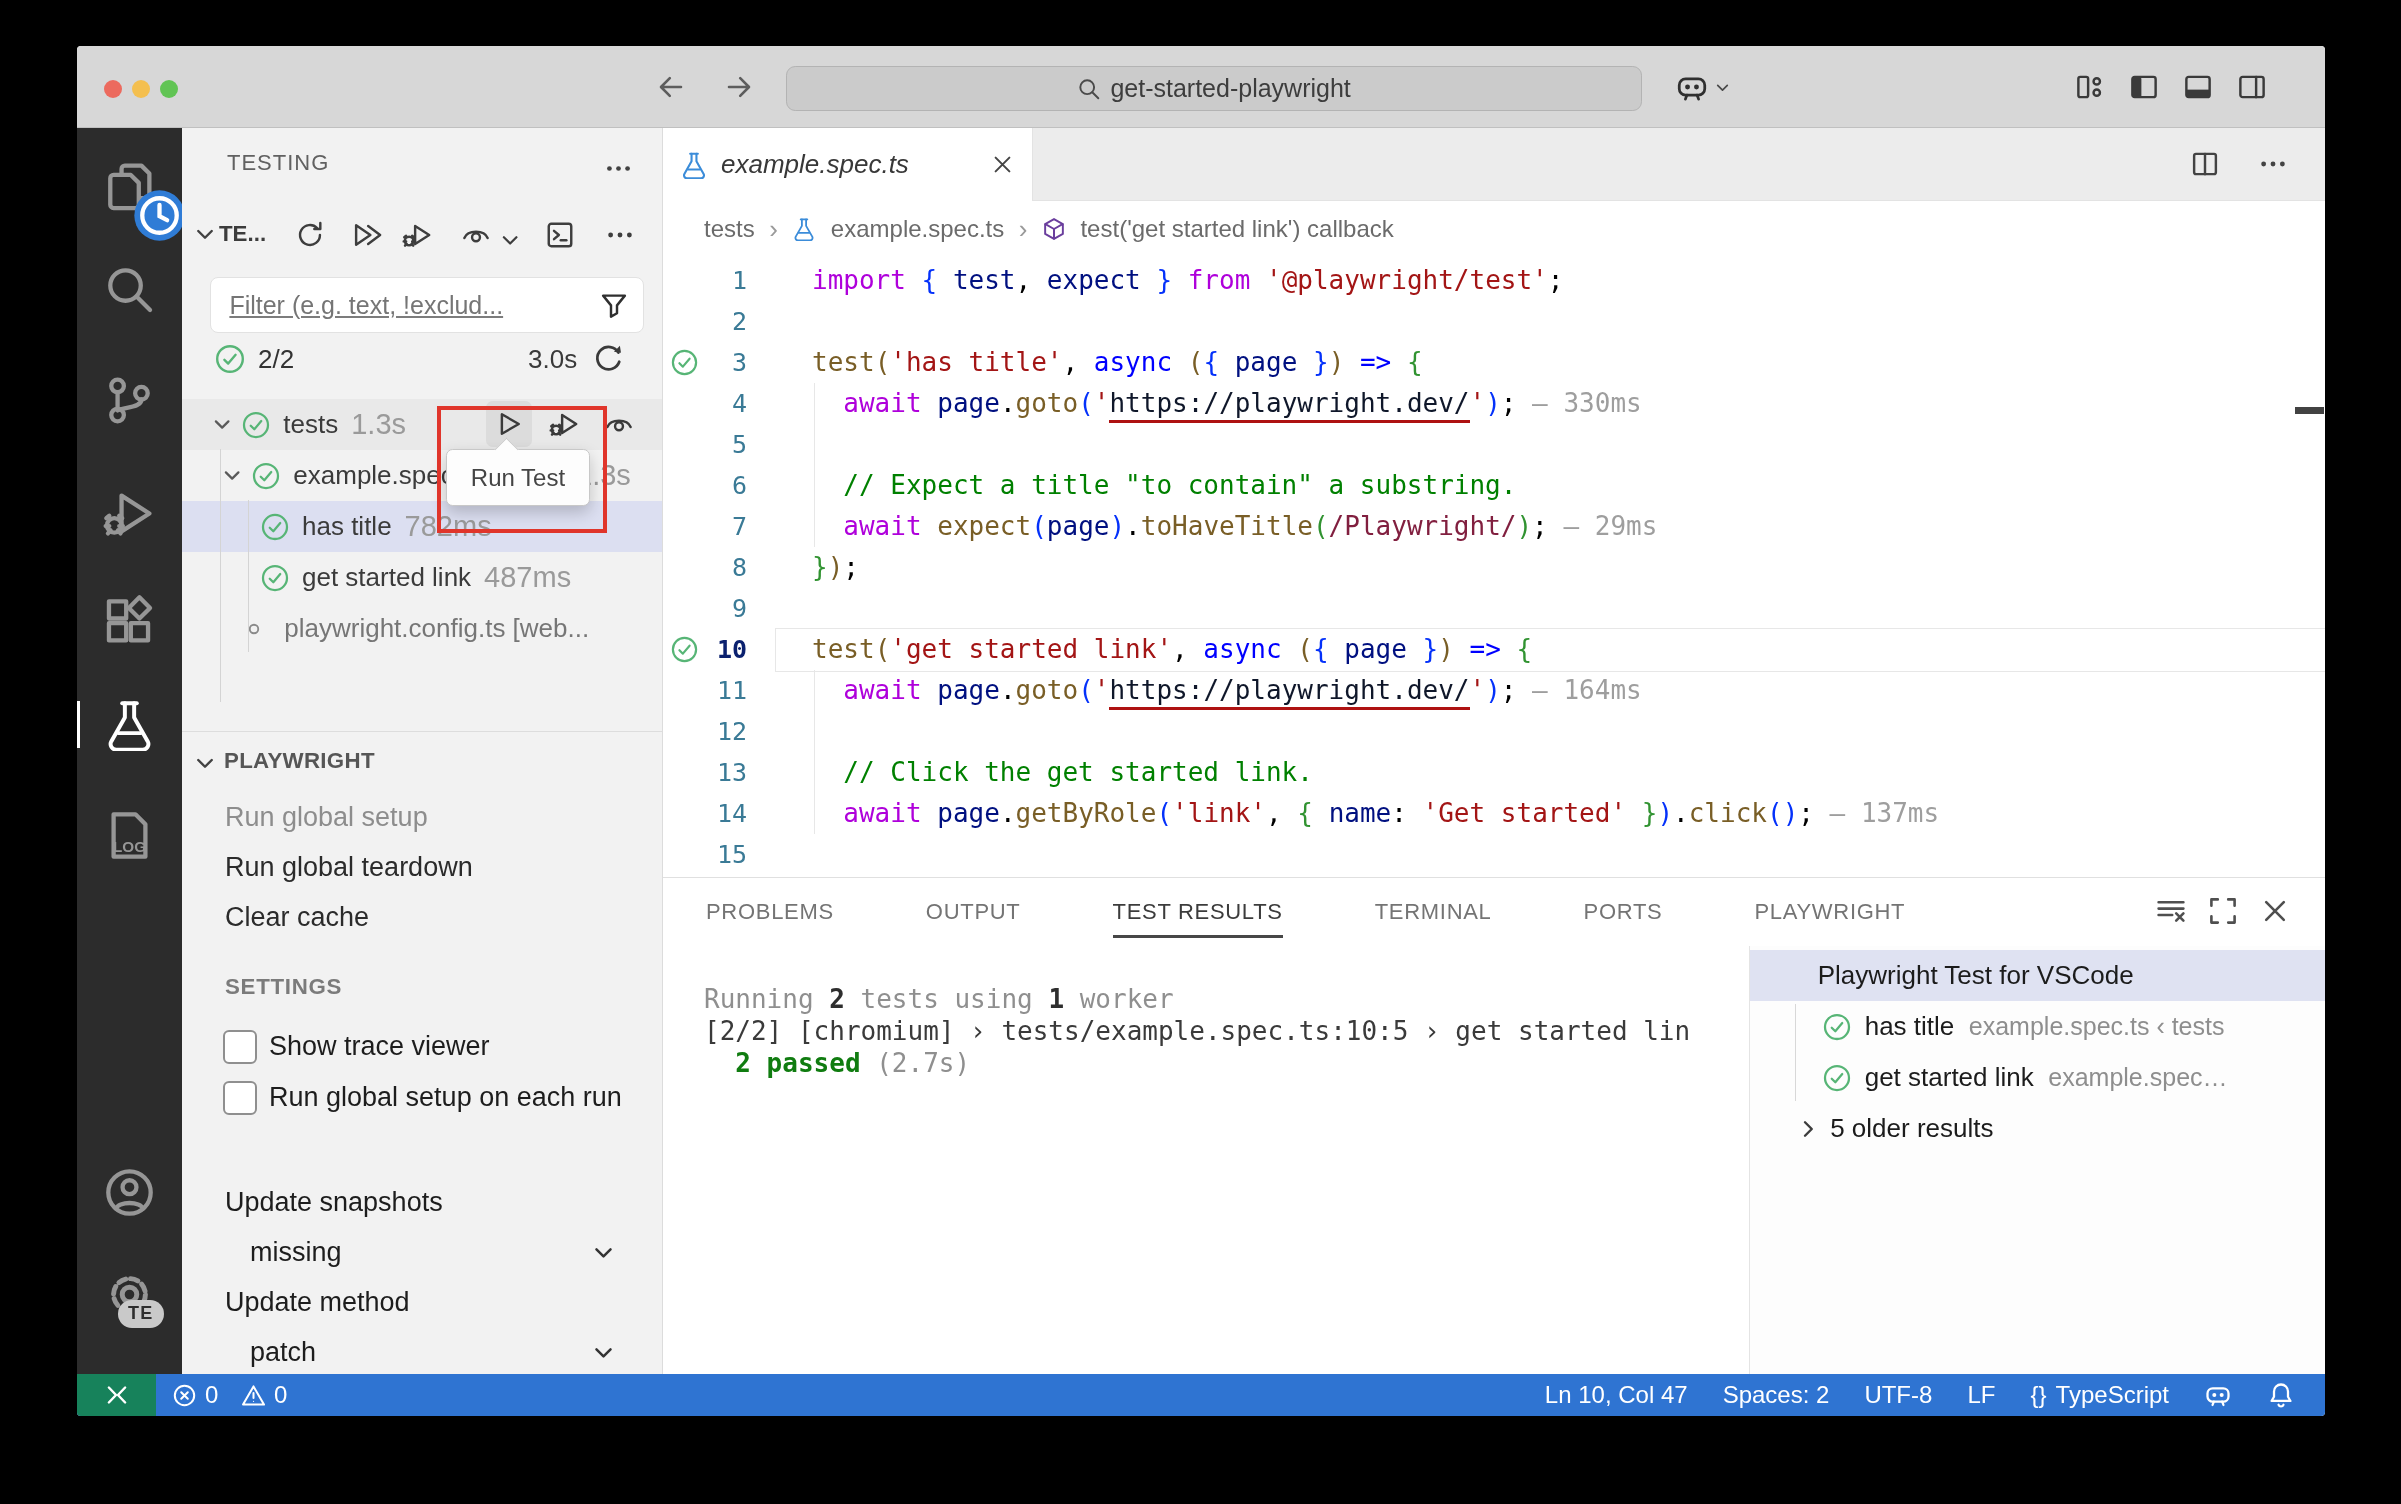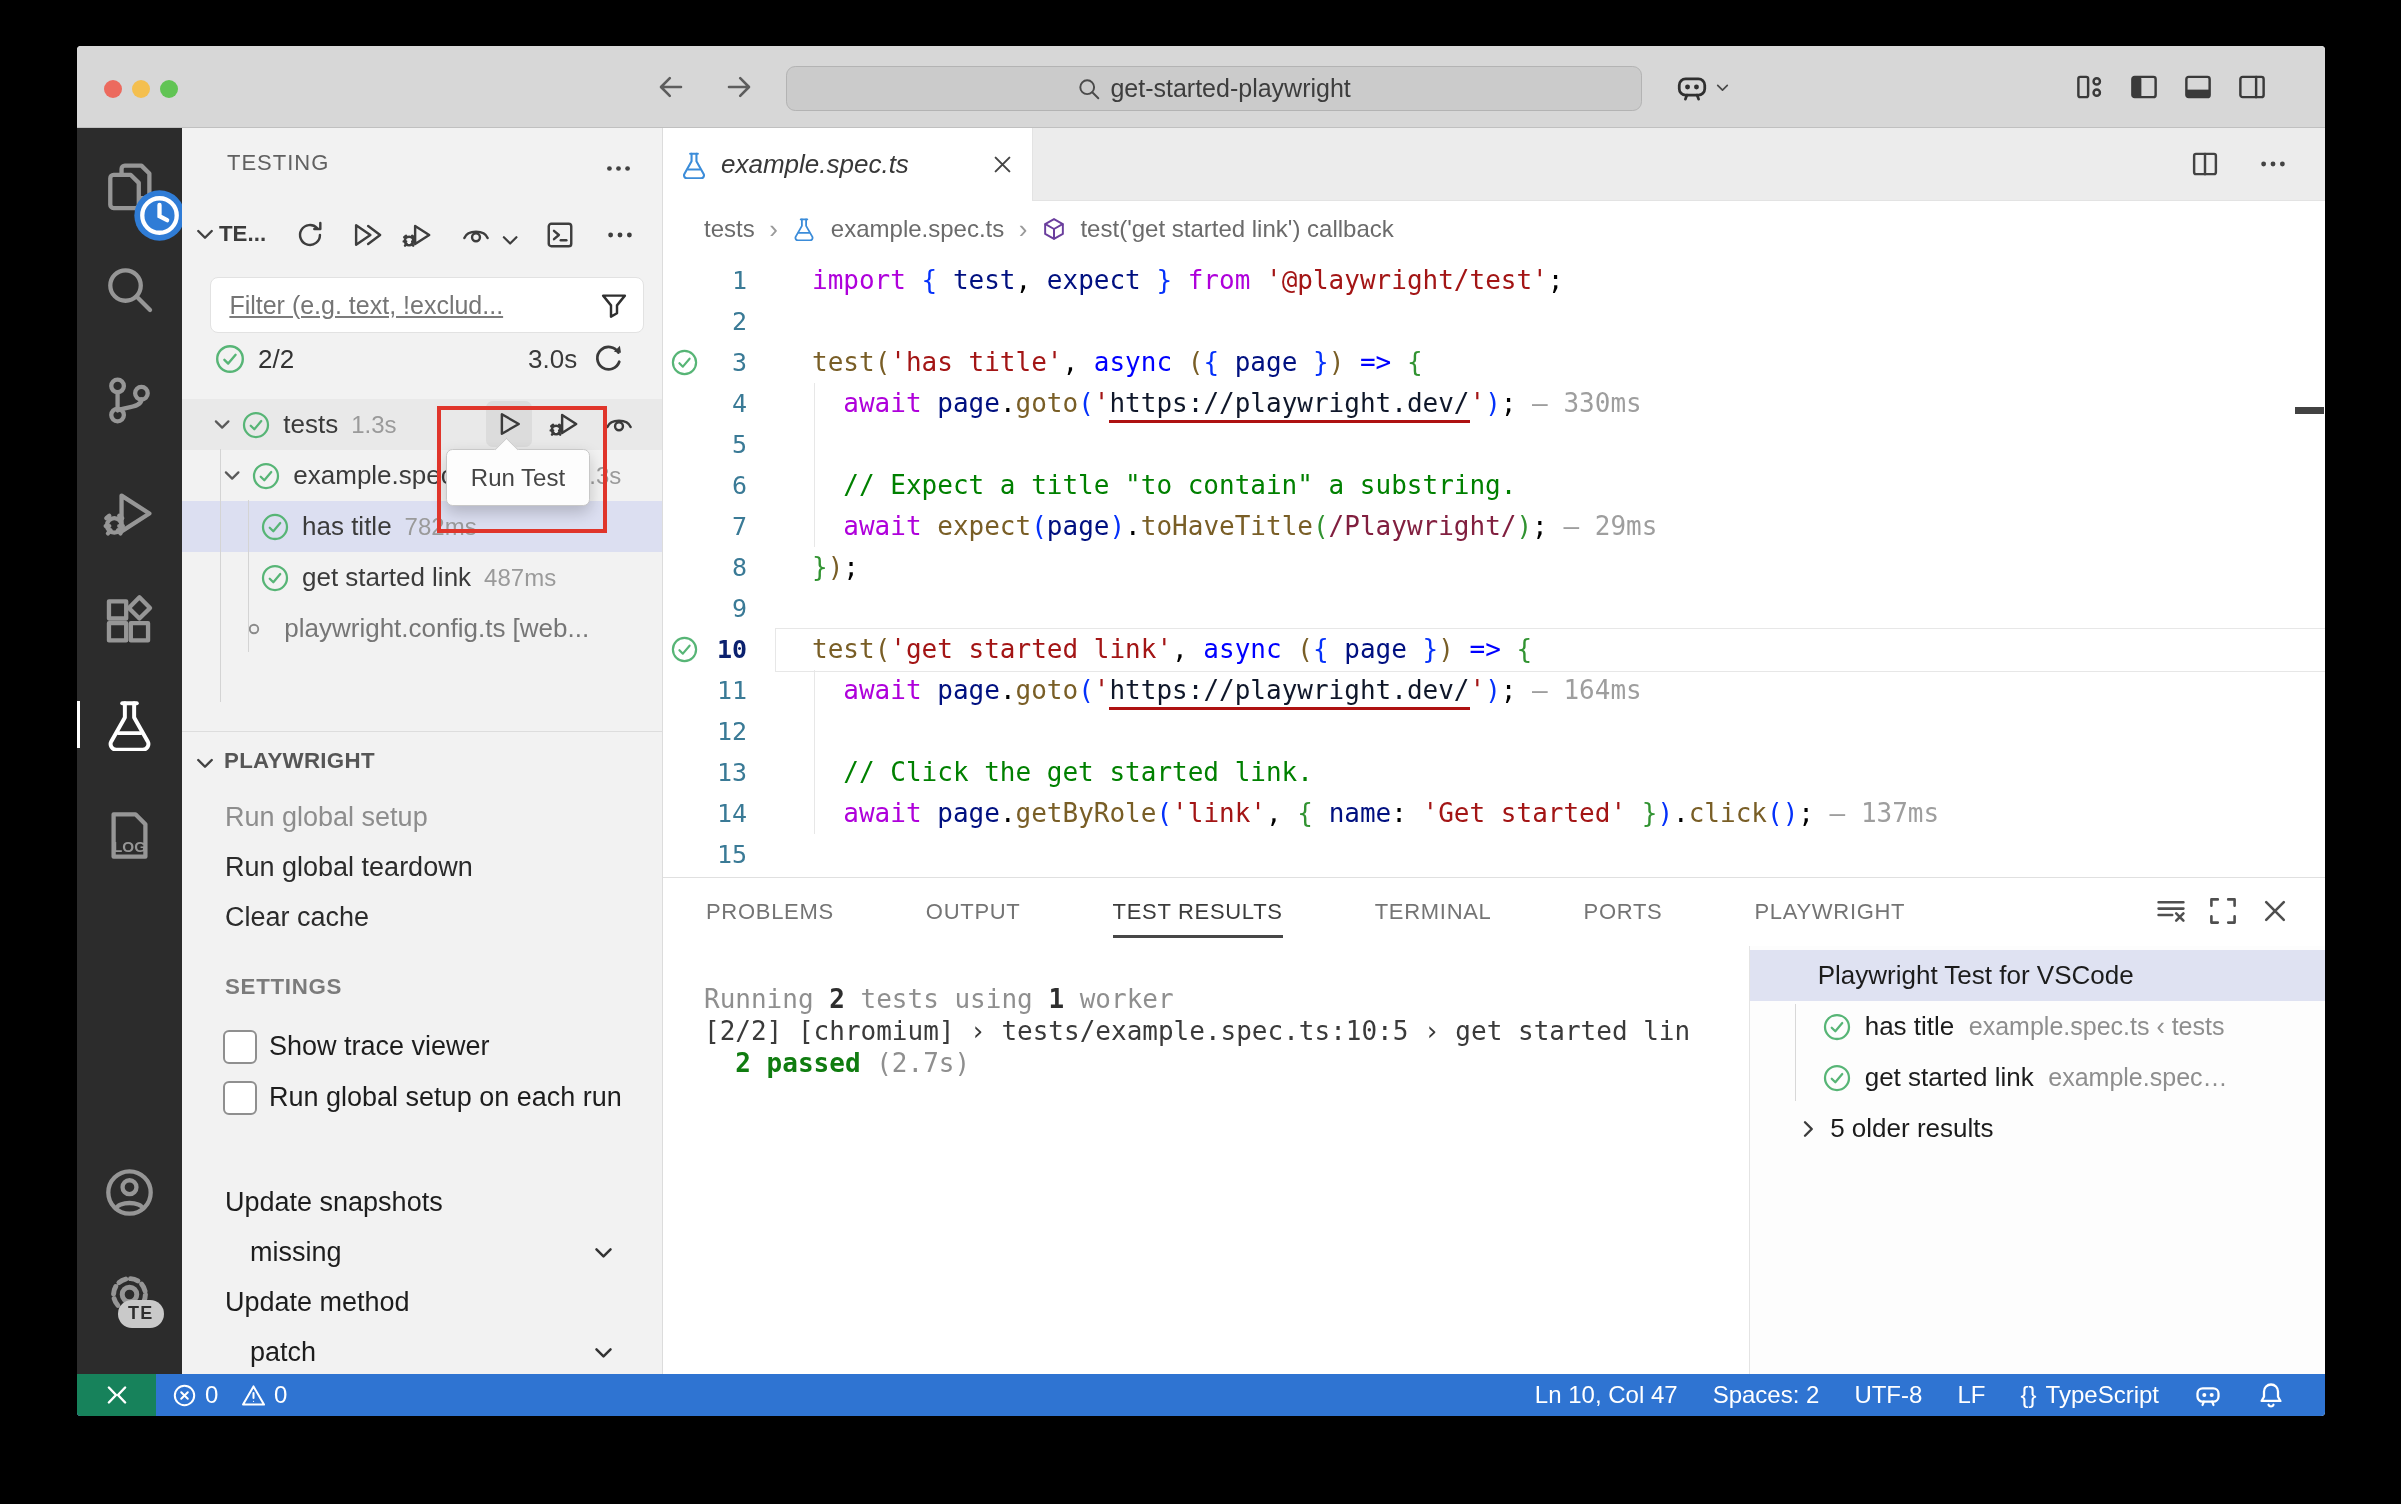--- a/index.html
+++ b/index.html
@@ -53,21 +53,21 @@
 
   .tree{position:absolute;top:271px;left:0;right:0;}
   .trow{position:relative;height:51px;display:flex;align-items:center;font-size:26px;color:#3b3b3b;}
   .trow.lvl0{padding-left:29px;}
   .trow.lvl1{padding-left:39px;}
   .trow.lvl2{padding-left:78px;}
   .trow.cfg{padding-left:57px;}
   .trow .chev{width:22.3px;height:22.3px;color:#5a5a5a;margin-right:8px;flex:none;}
   .trow .st{width:30px;height:30px;margin-right:12px;color:#57b576;flex:none;}
   .trow.cfg .st{width:20px;height:20px;color:#8a8a8a;margin:0 20px 0 5.3px;}
-  .trow .dur{font-size:24px;color:#9a9a9a;margin-left:13px;}
+  .trow .dur{font-size:29px;color:#9a9a9a;margin-left:13px;}
   .trow .dur.fixed{position:absolute;left:394px;margin:0;}
   .trow.sel{background:#dcdff1;}
   .trow.hov{background:#e9e9e9;}
   .trow.dimrow{color:#767676;}
   .row-actions{position:absolute;left:304px;top:2px;display:flex;align-items:center;gap:9.2px;}
   .ract{width:46px;height:46px;border-radius:6.6px;display:flex;align-items:center;justify-content:center;color:#3a3a3a;}
   .ract.bg{background:#dcdcdc;}
   .ract .ico{width:30px;height:30px;}
   .tguide{position:absolute;width:1.3px;background:#d4d4d4;}
 
@@ -148,21 +148,21 @@
   .rrow.older .chev{width:24px;height:24px;color:#3d3d3d;margin-right:10.5px;flex:none;}
   .rguide{position:absolute;left:45px;top:58px;height:97px;width:1.3px;background:#d8d8d8;}
 
   
   .statusbar{position:absolute;left:0;right:0;bottom:0;height:42px;background:#2f74d2;display:flex;align-items:center;color:#fff;}
   .remote{width:79px;height:42px;background:#17825b;display:flex;align-items:center;justify-content:center;flex:none;}
   .remote .ico{width:26px;height:26px;}
   .sb-left{display:flex;align-items:center;gap:8px;margin-left:16px;font-size:24px;}
   .sb-left .ico{width:25px;height:25px;}
   .sb-left .gap{width:6.6px;}
-  .sb-rightgrp{margin-left:auto;display:flex;align-items:center;gap:35px;padding-right:40px;font-size:24px;white-space:nowrap;}
+  .sb-rightgrp{margin-left:auto;display:flex;align-items:center;gap:35px;padding-right:30px;font-size:24px;white-space:nowrap;}
   .sb-rightgrp .ico{width:28px;height:28px;}
   .langitem{display:flex;align-items:center;gap:9.2px;}
   .ico{display:inline-flex;}
   .ico svg{width:100%;height:100%;display:block;}
 </style>
 </head>
 <body>
 
 <div class="window">
 

